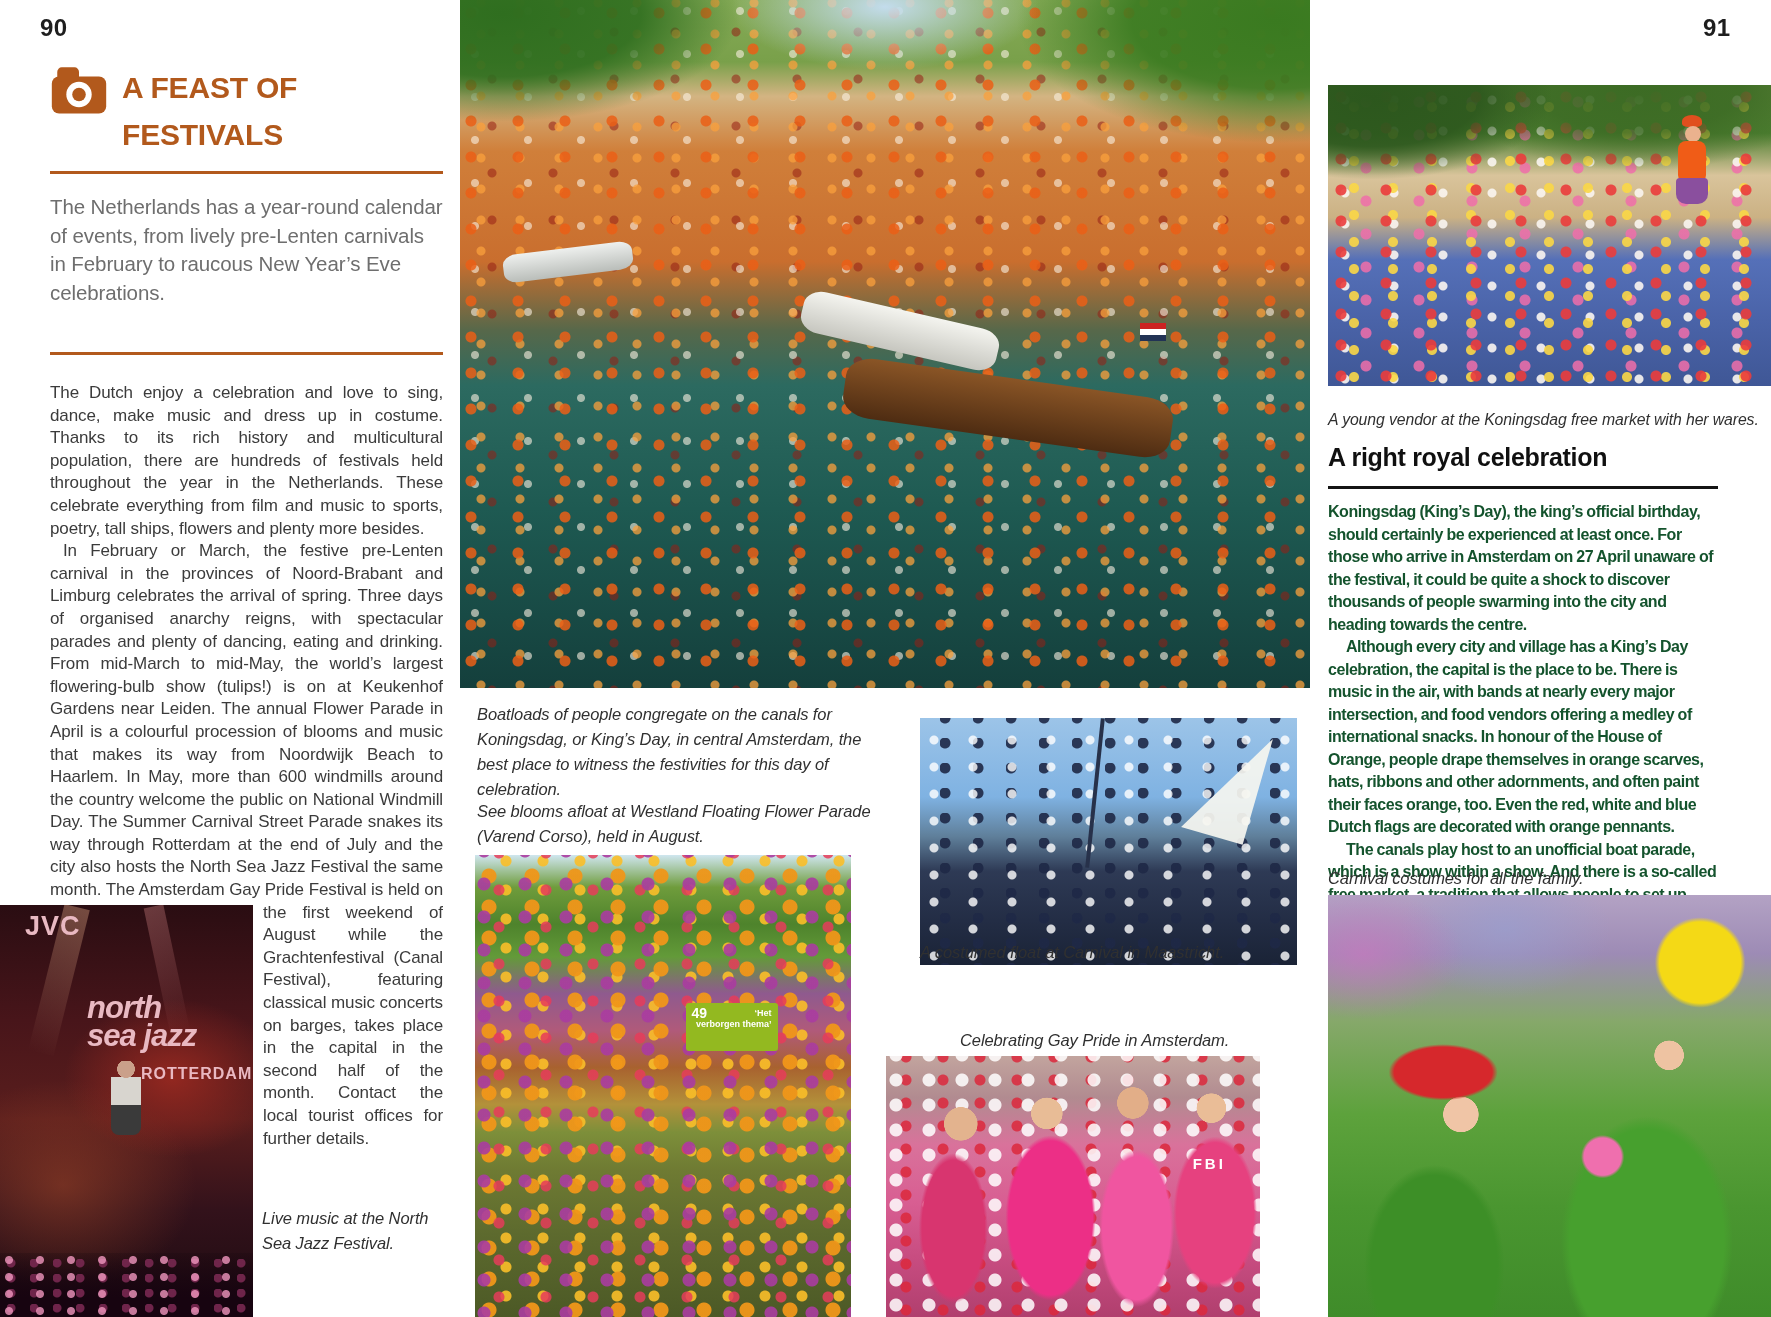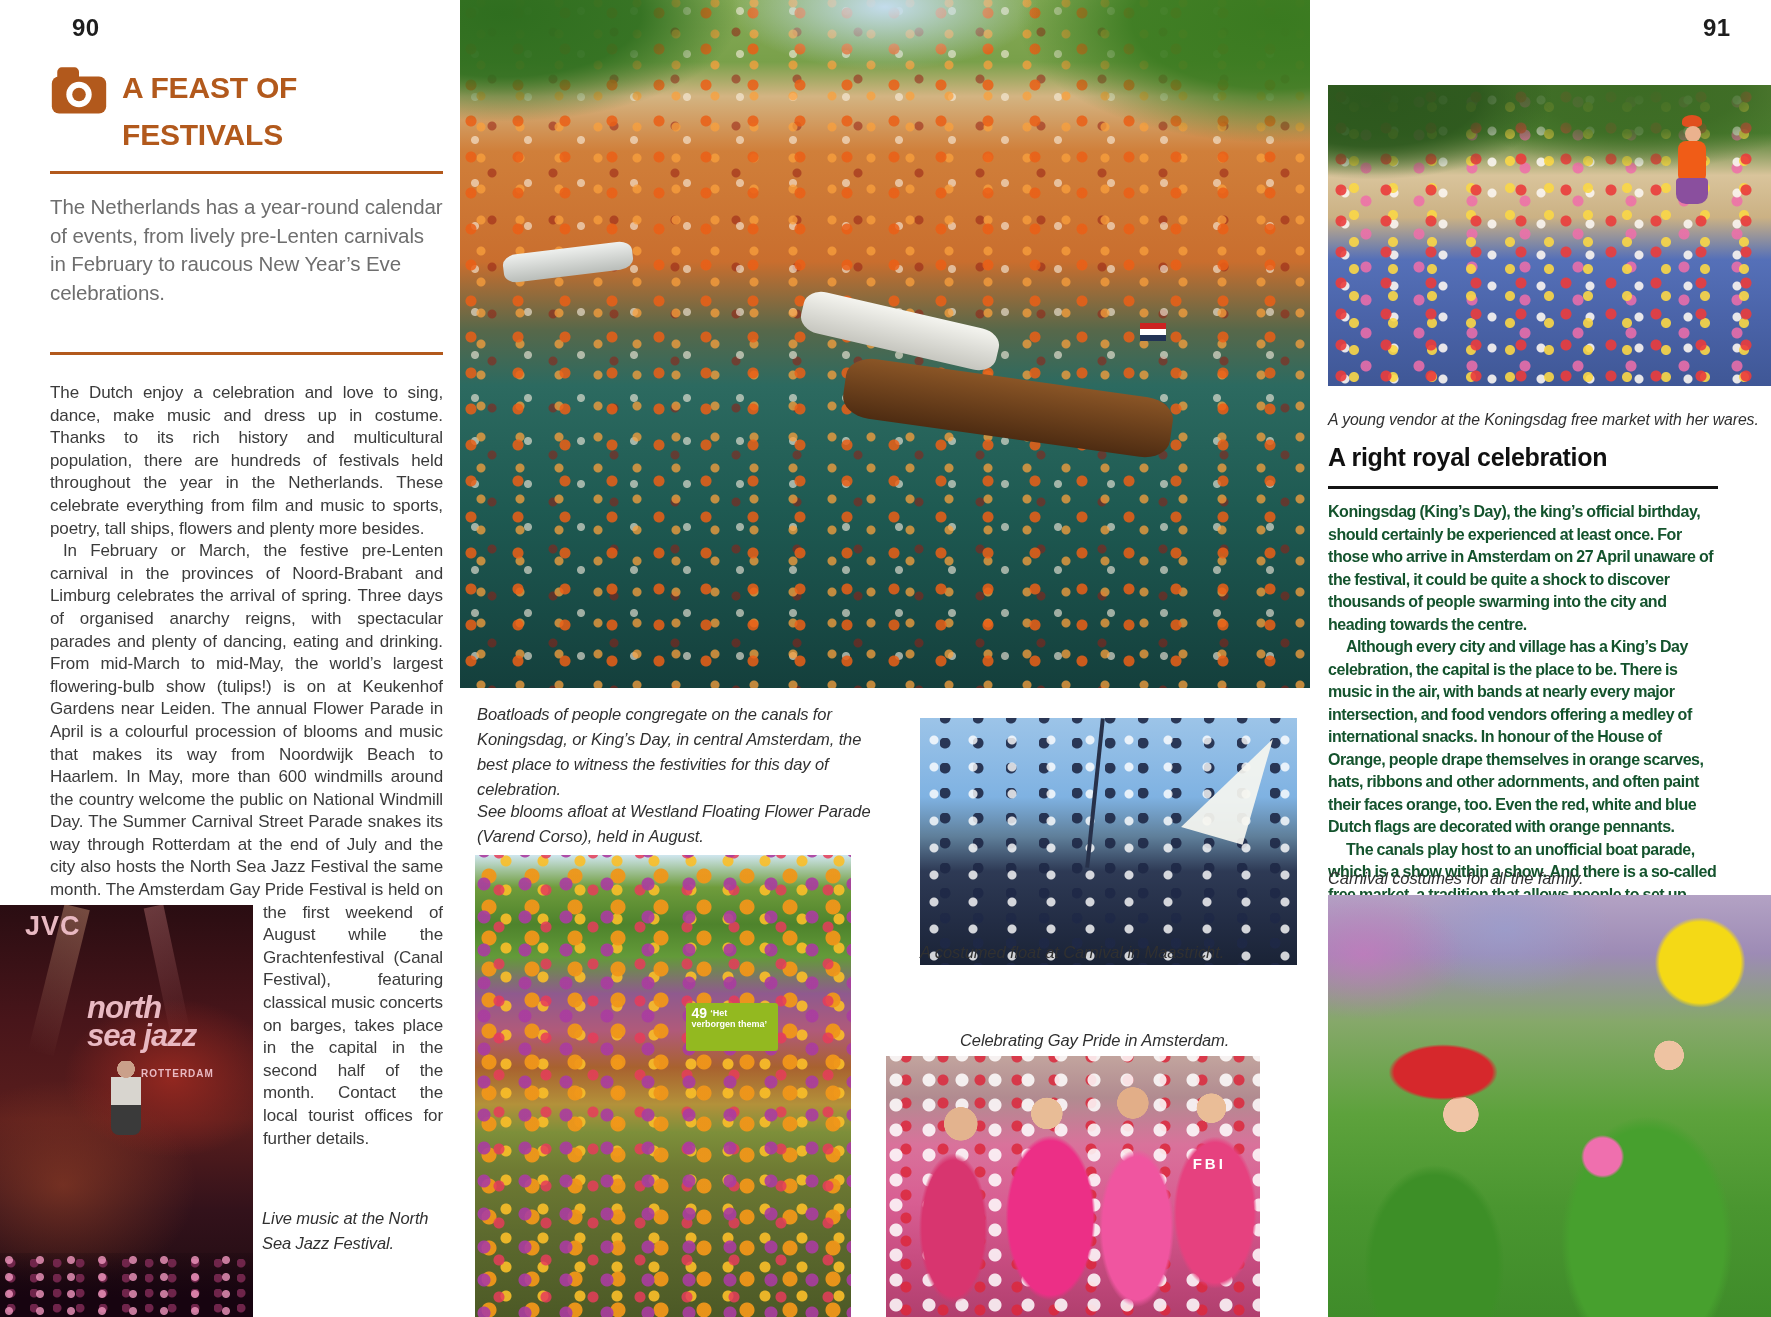--- a/index.html
+++ b/index.html
@@ -4,21 +4,21 @@
 <style>
   html,body{margin:0;padding:0;}
   body{
     width:1771px;height:1317px;position:relative;background:#ffffff;
     font-family:"Liberation Sans", sans-serif;overflow:hidden;
     -webkit-font-smoothing:antialiased;
   }
   .abs{position:absolute;}
   
   .pagenum{font-size:24px;font-weight:bold;color:#1e1e1e;letter-spacing:0.5px;}
-  .pn-left{left:40px;top:14px;margin-left:32px;}
+  .pn-left{left:40px;top:14px;}
   .pn-right{left:1703px;top:14px;}
 
   
   .feature-header{left:50px;top:64px;display:flex;align-items:flex-start;}
   .camera-wrap{width:58px;height:52px;flex:0 0 auto;}
   .feature-title{
     margin-left:14px;width:260px;font-size:30px;line-height:47px;font-weight:bold;
     color:#b2591c;letter-spacing:-0.2px;text-transform:uppercase;
   }
   .rule{height:3px;background:#b2591c;}
@@ -50,26 +50,26 @@
   .jz-crowd{left:0;bottom:0;width:100%;height:64px;
     background:
       radial-gradient(circle at 9px 7px, rgba(240,150,190,.8) 0 3.5px, transparent 4.5px) 0 0/31px 17px repeat,
       radial-gradient(circle at 4px 4px, rgba(120,40,80,.9) 0 4px, transparent 5px) 7px 6px/23px 15px repeat,
       linear-gradient(180deg,rgba(20,5,12,.2),#170410 70%);}
   .jz-singer{left:44%;top:38%;width:30px;height:74px;background:radial-gradient(circle 9px at 50% 8px,#caa08a 97%,transparent),linear-gradient(180deg,transparent 16px,#d8d5cf 16px 60%,#3a3a3a 60%);border-radius:8px;}
   .jazz-photo b{position:absolute;font-weight:bold;color:#e9b9c2;}
   .jz-jvc{left:12px;top:10px;font-size:27px;letter-spacing:1px;color:#e8b7be;}
   .jz-n1{left:74px;top:92px;font-size:31px;font-style:italic;letter-spacing:-1px;}
   .jz-n2{left:74px;top:120px;font-size:31px;font-style:italic;letter-spacing:-1px;}
-  .jz-sub{left:128px;top:158px;font-size:10px;letter-spacing:1px;color:#dfa6ae;}
+  .jz-sub{left:128px;top:158px;font-size:16px;letter-spacing:1px;color:#dfa6ae;}
   .cap{font-style:italic;color:#303030;font-size:16.5px;line-height:25px;letter-spacing:-0.1px;}
   .cap-jazz{left:262px;top:1206px;width:182px;}
 
   
-  .photo{overflow:hidden;}
+  .photo{overflow:hidden;text-align:right;}
   .photo i{position:absolute;display:block;}
   .canal{left:460px;top:0;width:850px;height:688px;
     background:
       radial-gradient(ellipse 330px 150px at 5% 2%, #2f6e1f 0%, rgba(47,110,31,.9) 42%, rgba(47,110,31,0) 72%),
       radial-gradient(ellipse 360px 170px at 96% 3%, #3a7a20 0%, rgba(58,122,32,.9) 40%, rgba(58,122,32,0) 72%),
       radial-gradient(ellipse 220px 90px at 50% 1%, #c3dcec 0%, rgba(195,220,236,0) 70%),
       radial-gradient(circle at 11px 9px, rgba(235,95,22,.85) 0 5px, transparent 6px) 0 40px/47px 36px repeat,
       radial-gradient(circle at 5px 5px, rgba(250,160,60,.75) 0 4px, transparent 5px) 16px 60px/39px 31px repeat,
       radial-gradient(circle at 7px 7px, rgba(250,240,225,.6) 0 3.5px, transparent 4.5px) 8px 90px/53px 43px repeat,
       radial-gradient(circle at 6px 6px, rgba(150,30,20,.55) 0 4px, transparent 5px) 26px 120px/61px 47px repeat,

